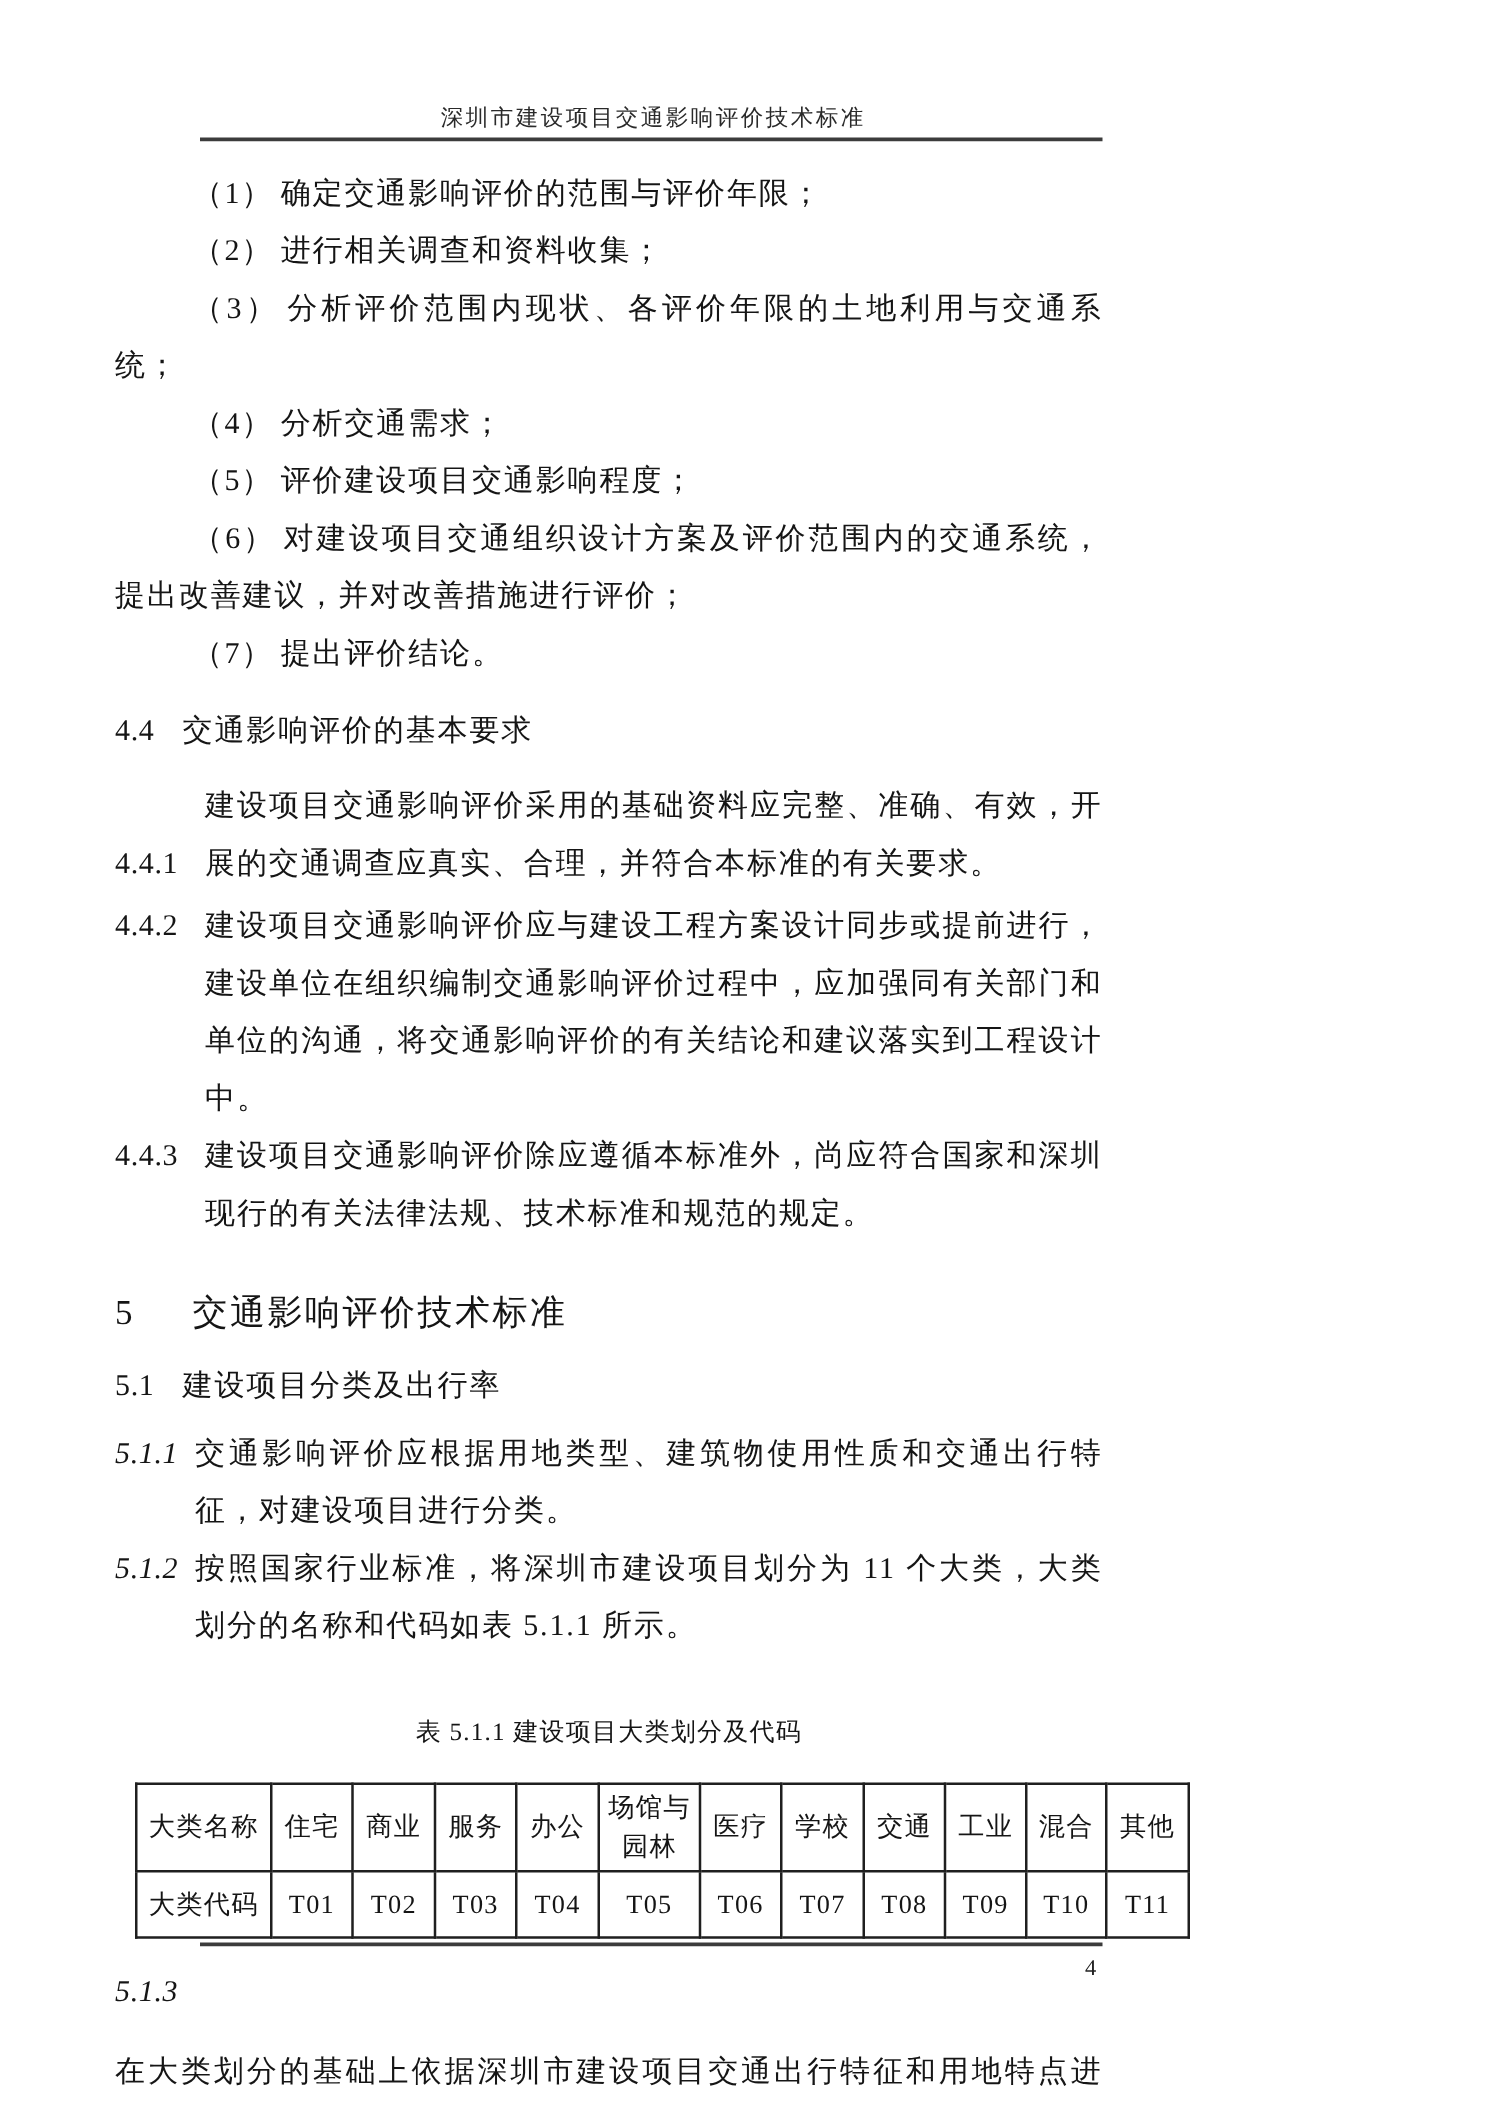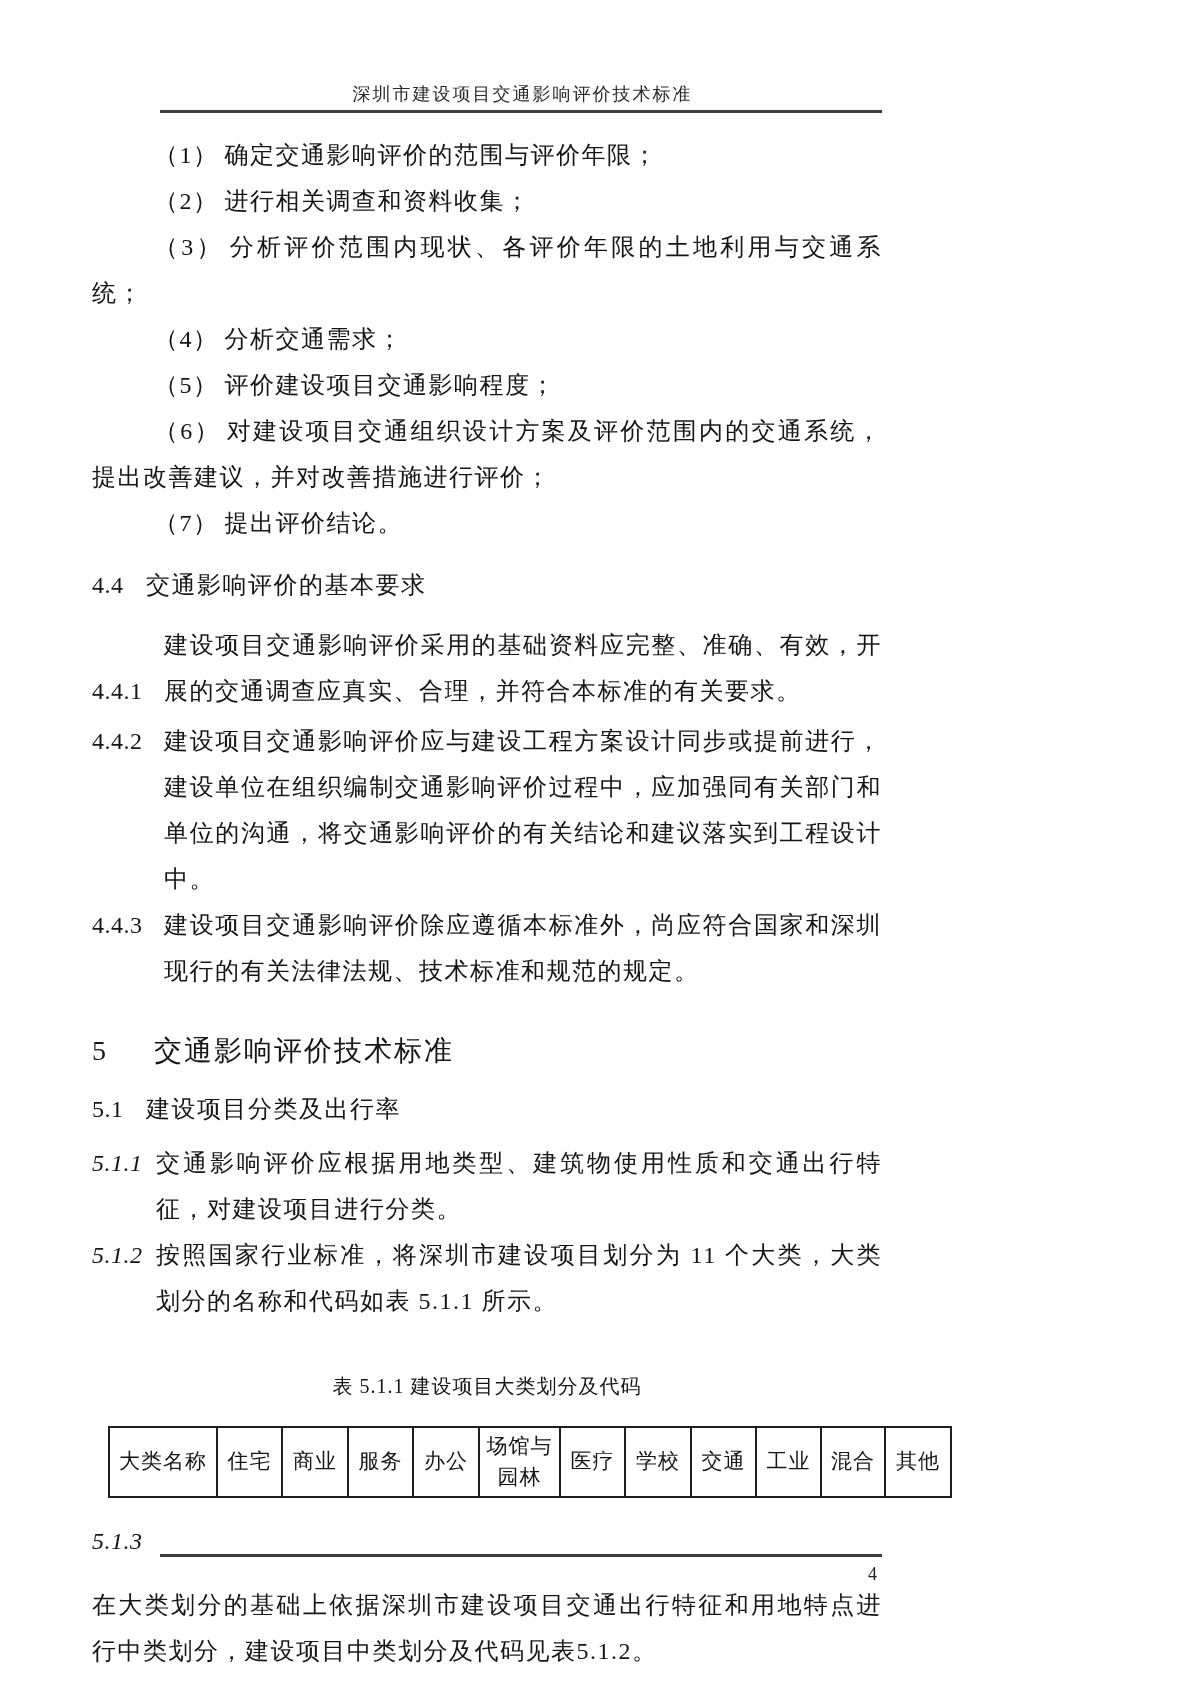--- a/index.html
+++ b/index.html
@@ -149,20 +149,34 @@
         <td>服务</td>
         <td>办公</td>
         <td>场馆与园林</td>
         <td>医疗</td>
         <td>学校</td>
         <td>交通</td>
         <td>工业</td>
         <td>混合</td>
         <td>其他</td>
       </tr>
+      <tr class="r2">
+        <td>大类代码</td>
+        <td>T01</td>
+        <td>T02</td>
+        <td>T03</td>
+        <td>T04</td>
+        <td>T05</td>
+        <td>T06</td>
+        <td>T07</td>
+        <td>T08</td>
+        <td>T09</td>
+        <td>T10</td>
+        <td>T11</td>
+      </tr>
     </tbody>
       </table>
 
     <div class="hang c513">
       <span class="num">5.1.3</span>
       <span class="bodytext">在大类划分的基础上依据深圳市建设项目交通出行特征和用地特点进行中类划分，建设项目中类划分及代码见表5.1.2。</span>
     </div>
 
   </div>
 

